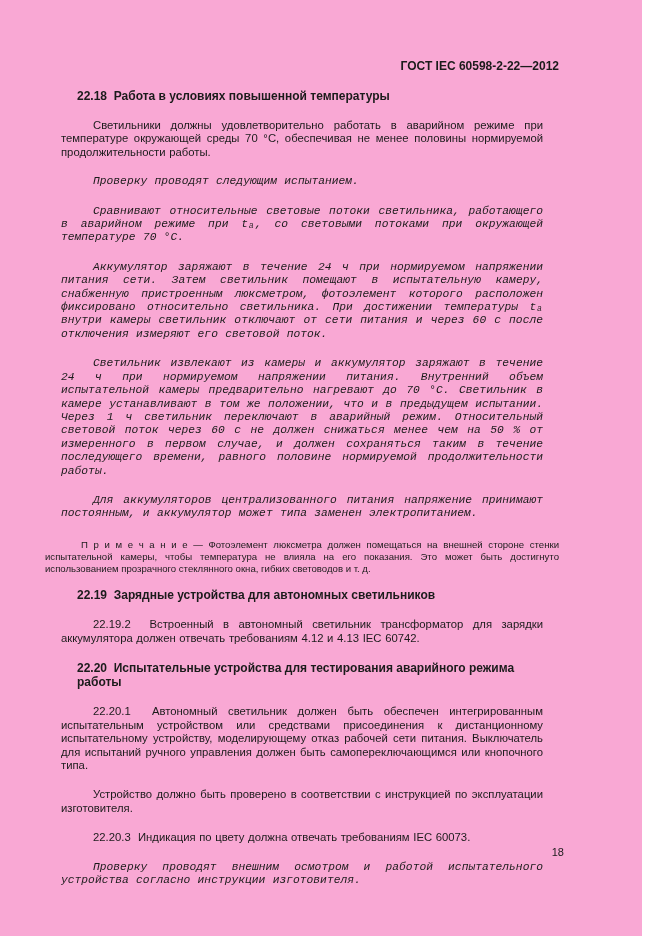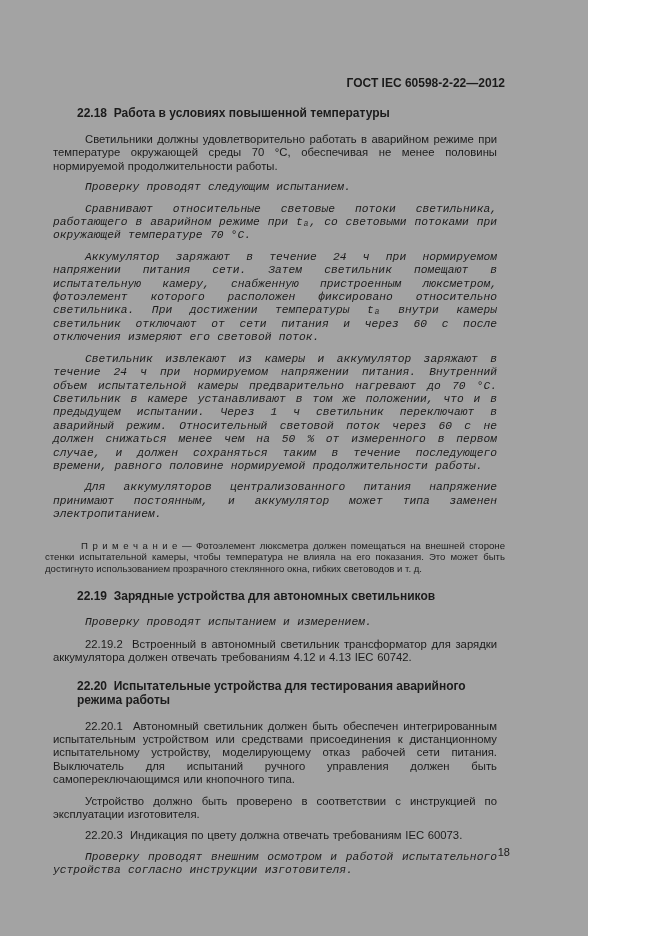--- a/index.html
+++ b/index.html
@@ -9,25 +9,25 @@
   }
   body {
     width: 661px;
     height: 936px;
     font-family: "Liberation Sans", "DejaVu Sans", sans-serif;
     color: #1b1b1b;
     -webkit-font-smoothing: antialiased;
   }
   .page {
     position: relative;
-    width: 588px;
+    width: 642px;
     height: 936px;
     box-sizing: border-box;
-    background: #a3a3a3;
-    padding: 76px 83px 0 45px;
+    background: #f9a8d4;
+    padding: 59px 83px 0 45px;
     overflow: hidden;
   }
   .doc-header {
     text-align: right;
     font-weight: bold;
     font-size: 12px;
     line-height: 14px;
     white-space: pre-wrap;
   }
   h2.section-heading {
@@ -37,21 +37,21 @@
     margin: 14px 0 13px 0;
     padding-left: 32px;
     white-space: pre-wrap;
   }
   h2.section-heading.first {
     margin-top: 16px;
   }
   p.body {
     font-size: 11.3px;
     line-height: 13.4px;
-    margin: 8px;
+    margin: 16px;
     text-align: justify;
     text-indent: 32px;
     word-spacing: 0.5px;
   }
   p.body.italic {
     font-style: italic;
     font-family: Liberation Mono, monospace;
   }
   p.note {
     font-size: 9.6px;
@@ -80,21 +80,20 @@
   <p class="body">Светильники должны удовлетворительно работать в аварийном режиме при температуре окружающей среды 70 °С, обеспечивая не менее половины нормируемой продолжительности работы.</p>
   <p class="body italic">Проверку проводят следующим испытанием.</p>
   <p class="body italic">Сравнивают относительные световые потоки светильника, работающего в аварийном режиме при tₐ, со световыми потоками при окружающей температуре 70 °С.</p>
   <p class="body italic">Аккумулятор заряжают в течение 24 ч при нормируемом напряжении питания сети. Затем светильник помещают в испытательную камеру, снабженную пристроенным люксметром, фотоэлемент которого расположен фиксировано относительно светильника. При достижении температуры tₐ внутри камеры светильник отключают от сети питания и через 60 с после отключения измеряют его световой поток.</p>
   <p class="body italic">Светильник извлекают из камеры и аккумулятор заряжают в течение 24 ч при нормируемом напряжении питания. Внутренний объем испытательной камеры предварительно нагревают до 70 °С. Светильник в камере устанавливают в том же положении, что и в предыдущем испытании. Через 1 ч светильник переключают в аварийный режим. Относительный световой поток через 60 с не должен снижаться менее чем на 50 % от измеренного в первом случае, и должен сохраняться таким в течение последующего времени, равного половине нормируемой продолжительности работы.</p>
   <p class="body italic">Для аккумуляторов централизованного питания напряжение принимают постоянным, и аккумулятор может типа заменен электропитанием.</p>
   <p class="note">П р и м е ч а н и е — Фотоэлемент люксметра должен помещаться на внешней стороне стенки испытательной камеры, чтобы температура не влияла на его показания. Это может быть достигнуто использованием прозрачного стеклянного окна, гибких световодов и т. д.</p>
 
   <h2 class="section-heading">22.19&nbsp; Зарядные устройства для автономных светильников</h2>
 
-  <p class="body italic">Проверку проводят испытанием и измерением.</p>
   <p class="body">22.19.2&nbsp; Встроенный в автономный светильник трансформатор для зарядки аккумулятора должен отвечать требованиям 4.12 и 4.13 IEC 60742.</p>
 
   <h2 class="section-heading">22.20&nbsp; Испытательные устройства для тестирования аварийного режима работы</h2>
 
   <p class="body">22.20.1&nbsp; Автономный светильник должен быть обеспечен интегрированным испытательным устройством или средствами присоединения к дистанционному испытательному устройству, моделирующему отказ рабочей сети питания. Выключатель для испытаний ручного управления должен быть самопереключающимся или кнопочного типа.</p>
   <p class="body">Устройство должно быть проверено в соответствии с инструкцией по эксплуатации изготовителя.</p>
   <p class="body">22.20.3&nbsp; Индикация по цвету должна отвечать требованиям IEC 60073.</p>
   <p class="body italic">Проверку проводят внешним осмотром и работой испытательного устройства согласно инструкции изготовителя.</p>
 
   <div class="page-number">18</div>

